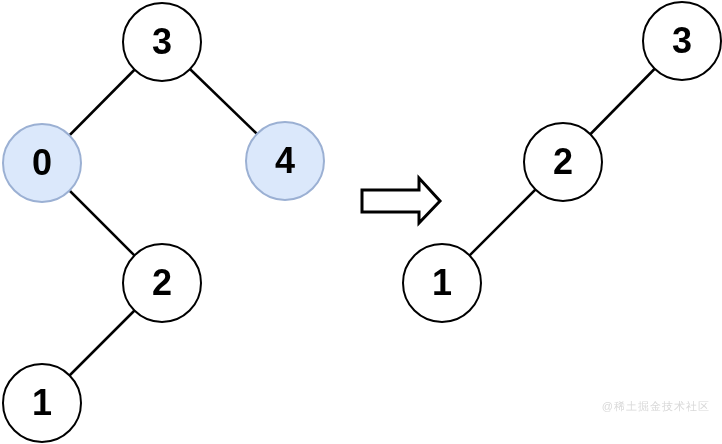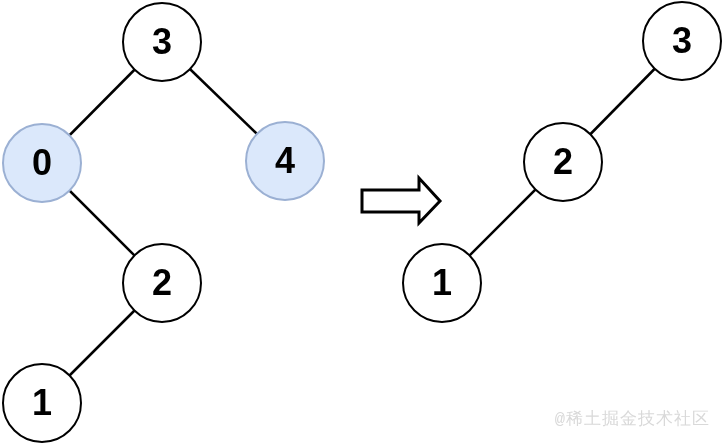--- a/index.html
+++ b/index.html
@@ -38,25 +38,25 @@
     color: #000000;
     line-height: 1;
   }
   .node.highlighted {
     background: var(--highlight-fill, #dbe8fb);
     border: 2px solid var(--highlight-stroke, #9bb0d3);
   }
   .watermark {
     position: absolute;
     right: 12px;
-    bottom: 14px;
-    font-size: 17px;
+    bottom: 30px;
+    font-size: 11px;
     letter-spacing: 1px;
     color: var(--watermark-color, #d9d9d9);
-    font-family: Liberation Mono, monospace;
+    font-family: Liberation Sans, sans-serif;
     user-select: none;
   }
 </style>
 </head>
 <body>
 
 <div class="canvas">
   <svg class="edges-layer" id="edges-layer" width="722" height="444" viewBox="0 0 722 444" xmlns="http://www.w3.org/2000/svg">
 
     <g id="edge-group">

